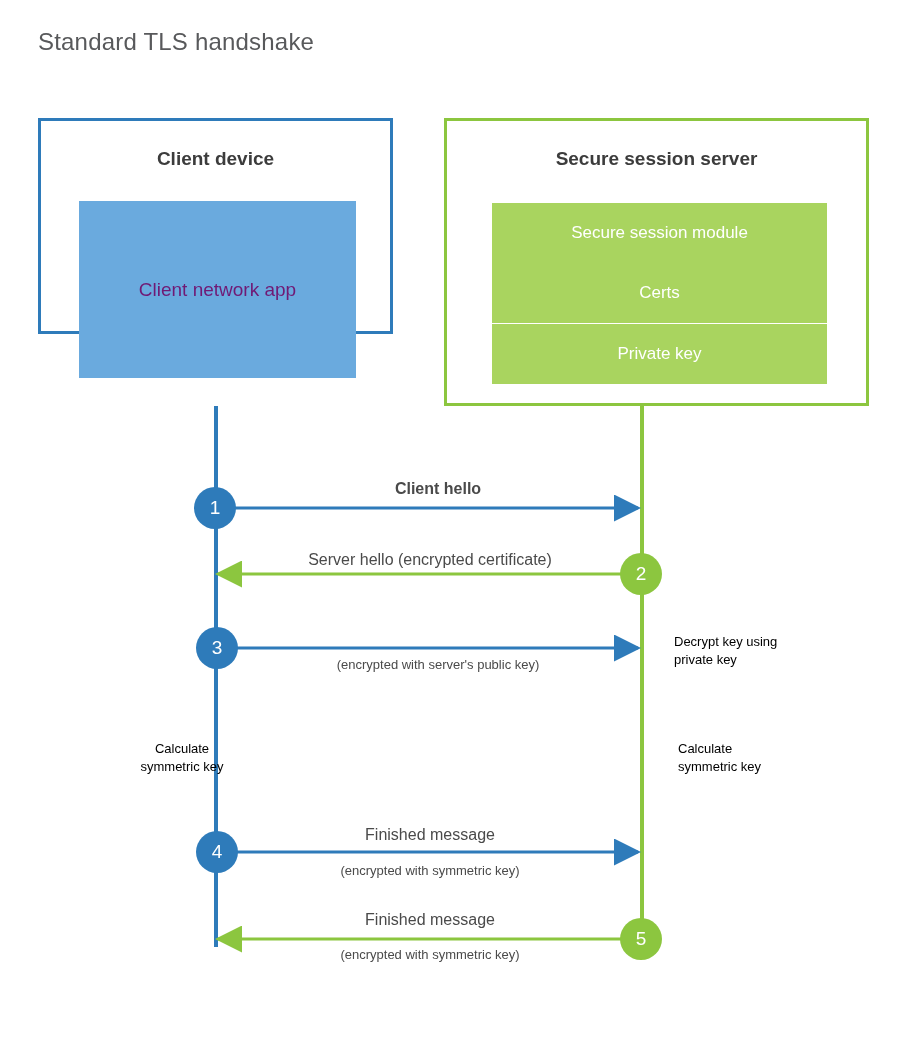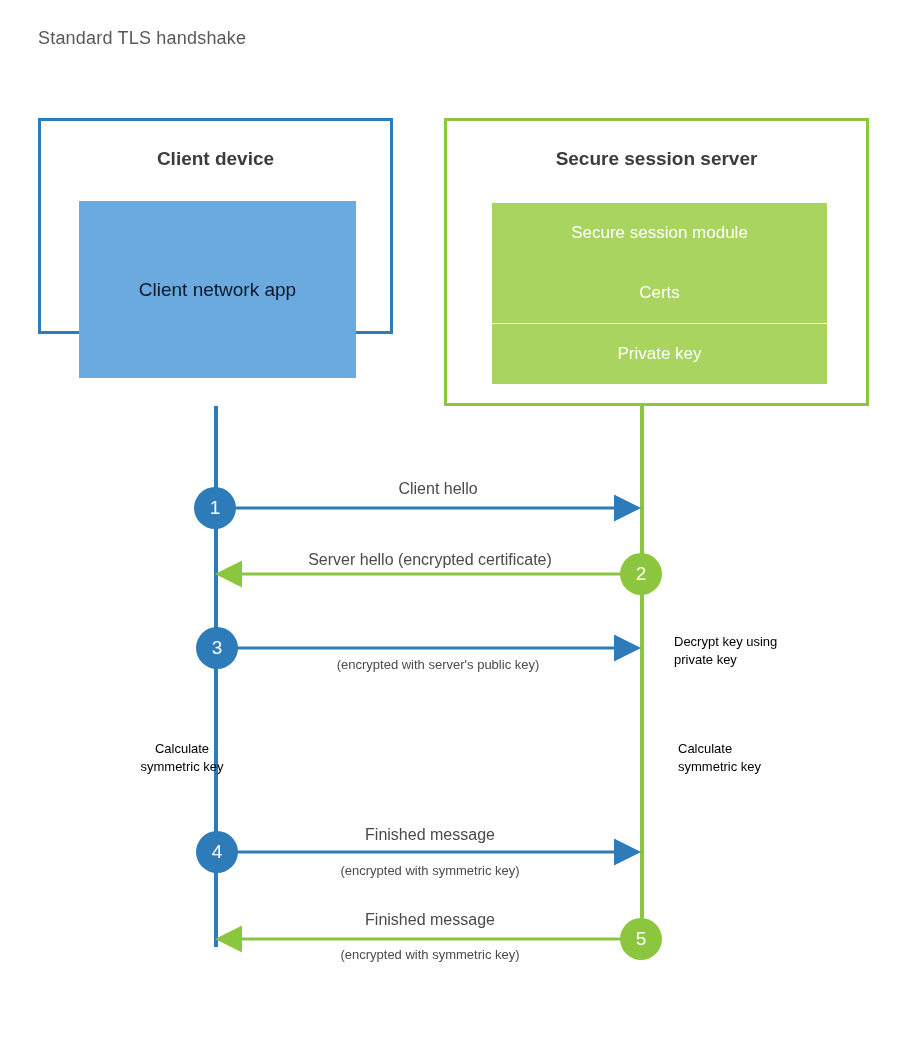--- a/index.html
+++ b/index.html
@@ -19,21 +19,21 @@
     position: absolute;
     left: 0;
     top: 0;
     width: 900px;
     height: 1058px;
   }
   .title {
     position: absolute;
     left: 38px;
     top: 28px;
-    font-size: 18px;
+    font-size: 24px;
     font-weight: 400;
     color: #58595b;
     letter-spacing: 0.2px;
   }
 
   
   .panel {
     position: absolute;
     background: #ffffff;
     box-sizing: border-box;
@@ -60,21 +60,21 @@
     color: #3c3c3c;
     margin-top: 27px;
   }
   .client-box {
     position: absolute;
     left: 38px;
     top: 80px;
     width: 277px;
     height: 177px;
     background: #6aaade;
-    color: #0f172a;
+    color: #701a75;
     font-size: 19px;
     display: flex;
     align-items: center;
     justify-content: center;
     text-align: center;
     line-height: 1.35;
     padding: 0 14px;
     box-sizing: border-box;
   }
   .server-bar {
@@ -185,21 +185,21 @@
     <line x1="638" y1="574" x2="218" y2="574" stroke="#8cc63f" stroke-width="3" marker-end="url(#arrow-green)"></line>
 
     <line x1="216" y1="648" x2="638" y2="648" stroke="#2e7bba" stroke-width="3" marker-end="url(#arrow-blue)"></line>
 
     <line x1="216" y1="852" x2="638" y2="852" stroke="#2e7bba" stroke-width="3" marker-end="url(#arrow-blue)"></line>
 
     <line x1="638" y1="939" x2="218" y2="939" stroke="#8cc63f" stroke-width="3" marker-end="url(#arrow-green)"></line>
   </svg>
 
   <div class="badge blue" style="left:194px; top:487px;">1</div>
-  <div class="msg-label" style="left:228px; top:480px; width:420px;">Client hello</div>
+  <div class="msg-label" style="left:228px; top:480px; width:420px;font-weight:bold;">Client hello</div>
 
   <div class="badge green" style="left:620px; top:553px;">2</div>
   <div class="msg-label" style="left:220px; top:551px; width:420px;">Server hello (encrypted certificate)</div>
 
   <div class="badge blue" style="left:196px; top:627px;">3</div>
   <div class="msg-sub" style="left:228px; top:657px; width:420px;">(encrypted with server's public key)</div>
   <div class="side-note" style="left:674px; top:633px; width:180px;">Decrypt key using
 private key</div>
 
   <div class="side-note" style="left:92px; top:740px; width:180px; text-align:center;">Calculate

